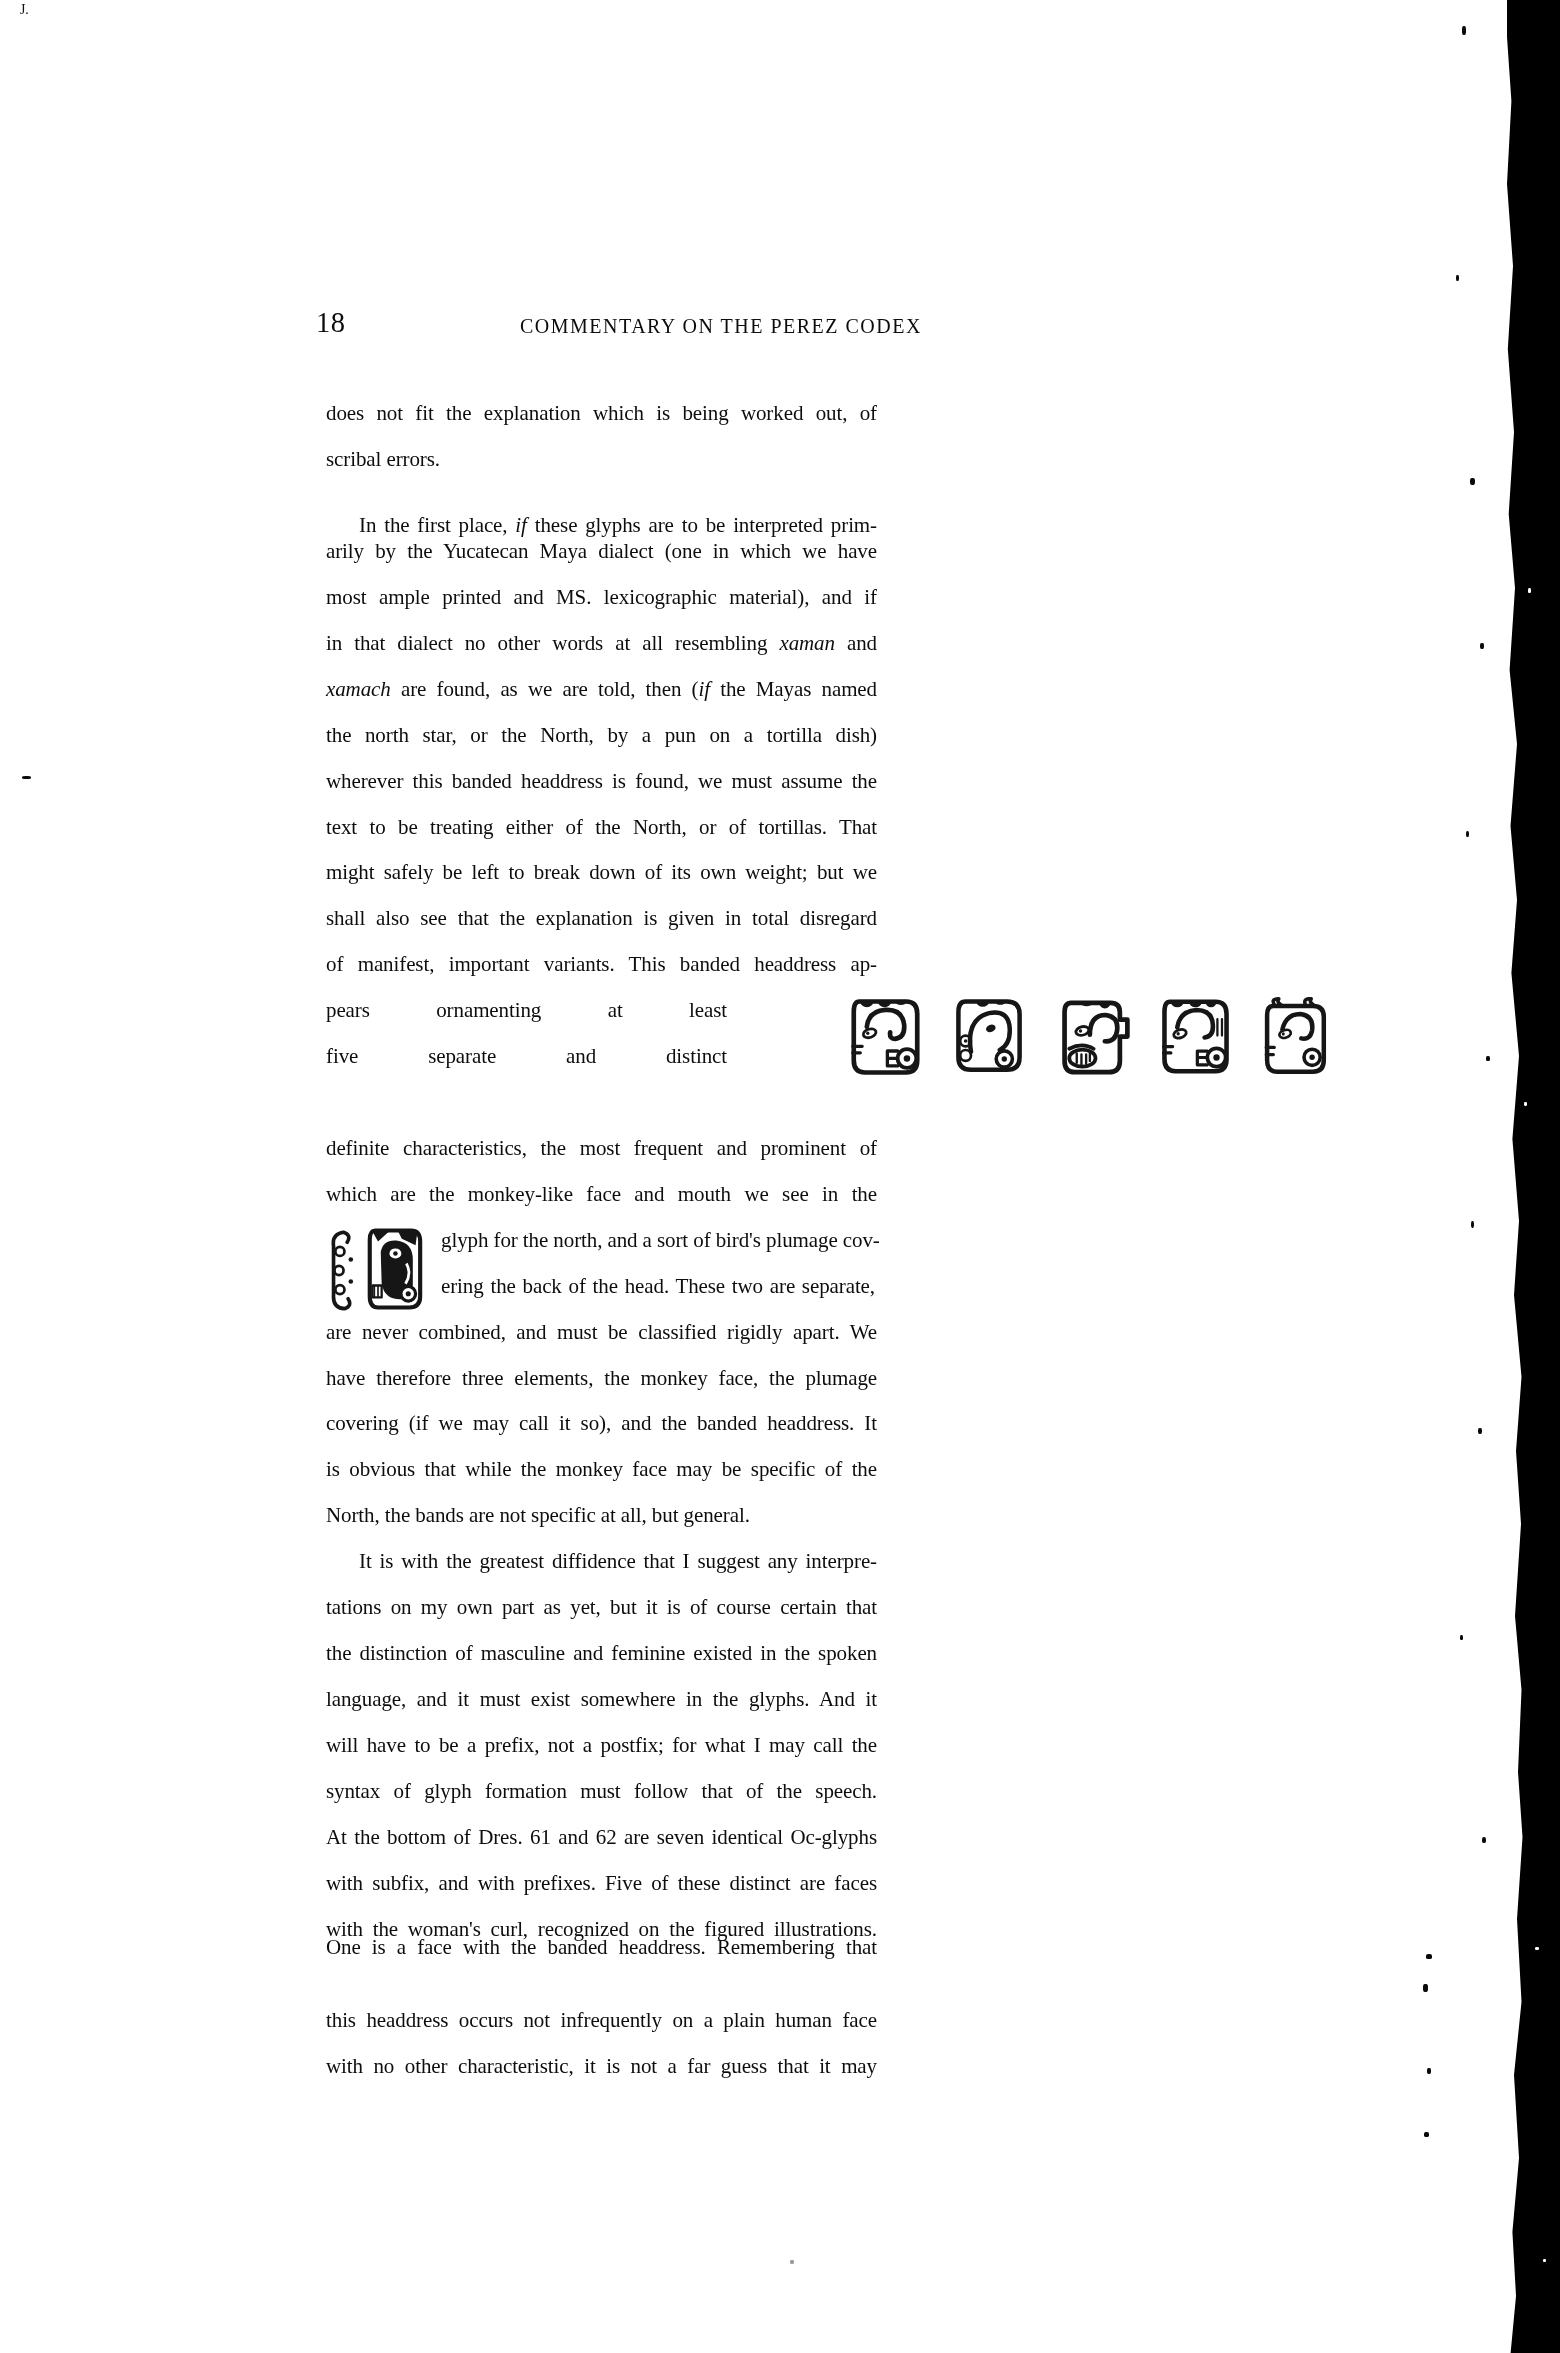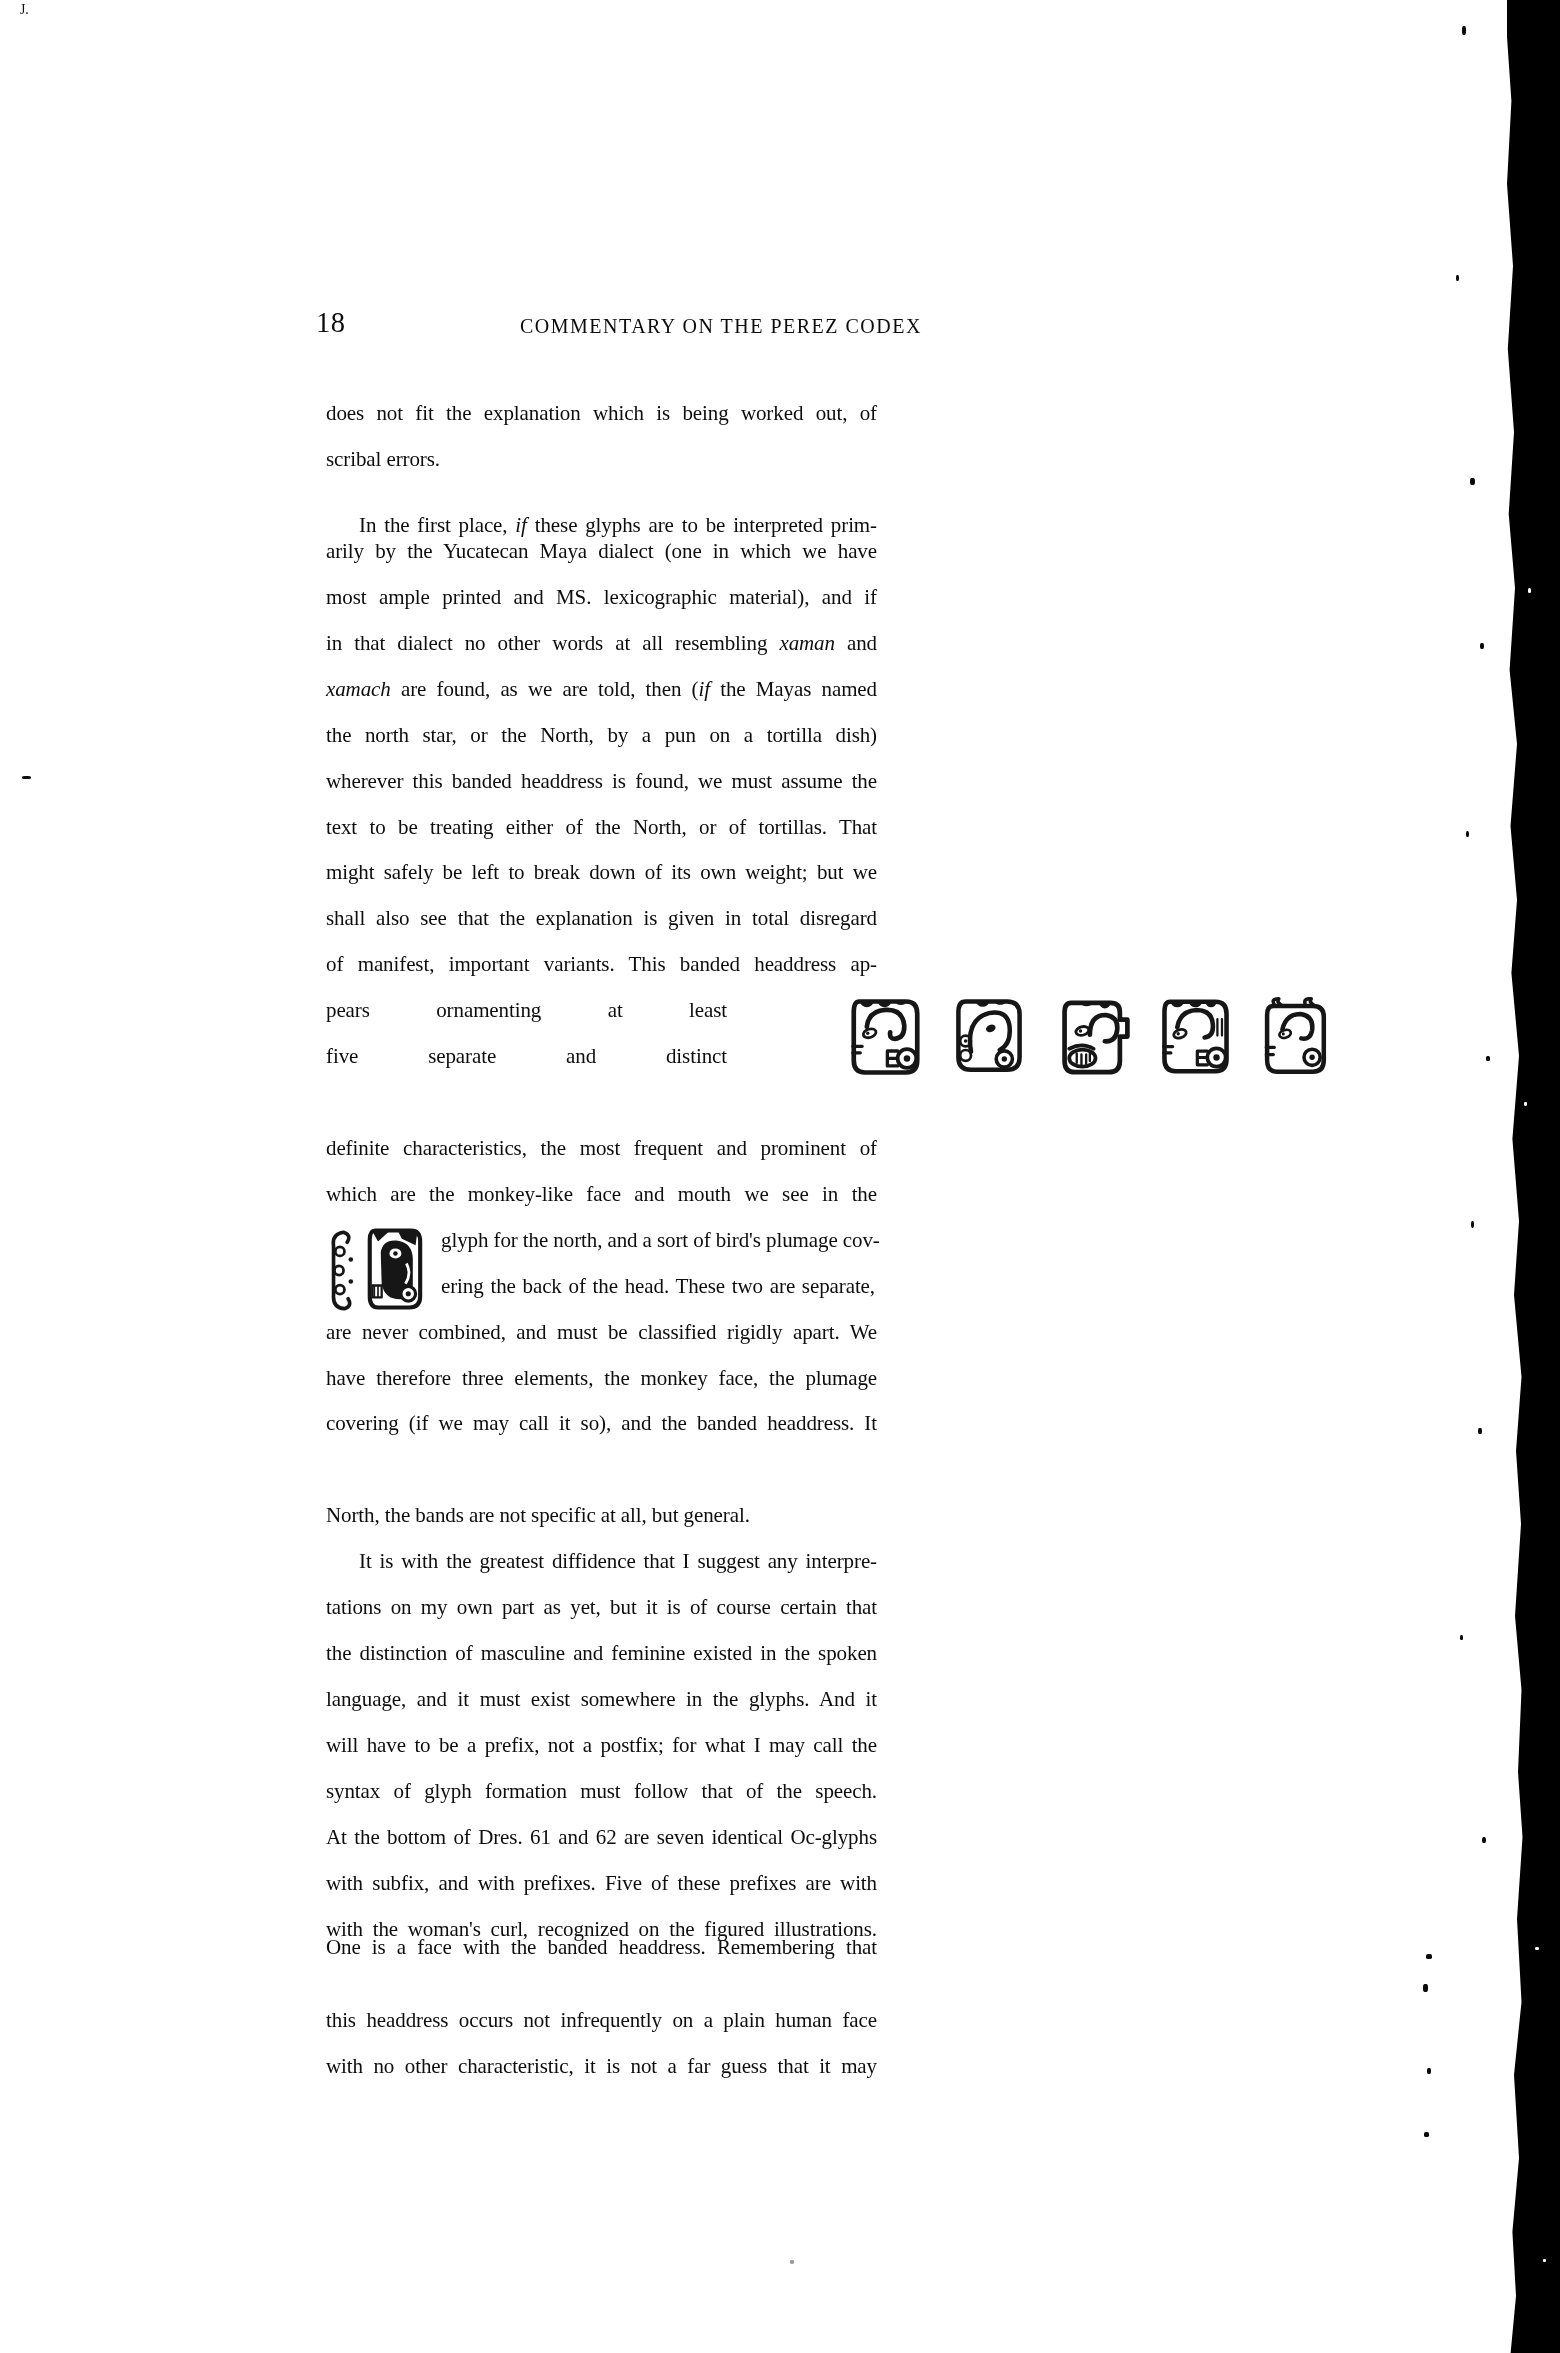--- a/index.html
+++ b/index.html
@@ -78,29 +78,30 @@
       <div class="line" style="top: 941px;"><span>of manifest, important variants. This banded headdress ap-</span></div>
       <div class="line short" style="top: 987px;"><span>pears ornamenting at least</span></div>
       <div class="line short" style="top: 1033px;"><span>five separate and distinct</span></div>
       <div class="line" style="top: 1125px;"><span>definite characteristics, the most frequent and prominent of</span></div>
       <div class="line" style="top: 1171px;"><span>which are the monkey-like face and mouth we see in the</span></div>
       <div class="line inset" style="top: 1217px;"><span>glyph for the north, and a sort of bird's plumage cov-</span></div>
       <div class="line inset" style="top: 1263px;"><span>ering the back of the head. These two are separate,</span></div>
       <div class="line" style="top: 1309px;"><span>are never combined, and must be classified rigidly apart. We</span></div>
       <div class="line" style="top: 1355px;"><span>have therefore three elements, the monkey face, the plumage</span></div>
       <div class="line" style="top: 1400px;"><span>covering (if we may call it so), and the banded headdress. It</span></div>
+      <div class="line" style="top: 1446px;"><span>is obvious that while the monkey face may be specific of the</span></div>
       <div class="line end" style="top: 1492px;"><span>North, the bands are not specific at all, but general.</span></div>
       <div class="line indent" style="top: 1538px;"><span>It is with the greatest diffidence that I suggest any interpre-</span></div>
       <div class="line" style="top: 1584px;"><span>tations on my own part as yet, but it is of course certain that</span></div>
       <div class="line" style="top: 1630px;"><span>the distinction of masculine and feminine existed in the spoken</span></div>
       <div class="line" style="top: 1676px;"><span>language, and it must exist somewhere in the glyphs. And it</span></div>
       <div class="line" style="top: 1722px;"><span>will have to be a prefix, not a postfix; for what I may call the</span></div>
       <div class="line" style="top: 1768px;"><span>syntax of glyph formation must follow that of the speech.</span></div>
       <div class="line" style="top: 1814px;"><span>At the bottom of Dres. 61 and 62 are seven identical Oc-glyphs</span></div>
-      <div class="line" style="top: 1860px;"><span>with subfix, and with prefixes. Five of these prefixes are with</span></div>
+      <div class="line" style="top: 1860px;"><span>with subfix, and with prefixes. Five of these distinct are faces</span></div>
       <div class="line" style="top: 1906px;"><span>with the woman's curl, recognized on the figured illustrations.</span></div>
       <div class="line" style="top: 1924px;"><span>One is a face with the banded headdress. Remembering that</span></div>
       <div class="line" style="top: 1997px;"><span>this headdress occurs not infrequently on a plain human face</span></div>
       <div class="line" style="top: 2043px;"><span>with no other characteristic, it is not a far guess that it may</span></div>
     </div>
 
   <div>
 
     <div class="glyph" style="left:848px;top:995px;width:75px;height:84px">
       <svg viewBox="0 0 80 90">

